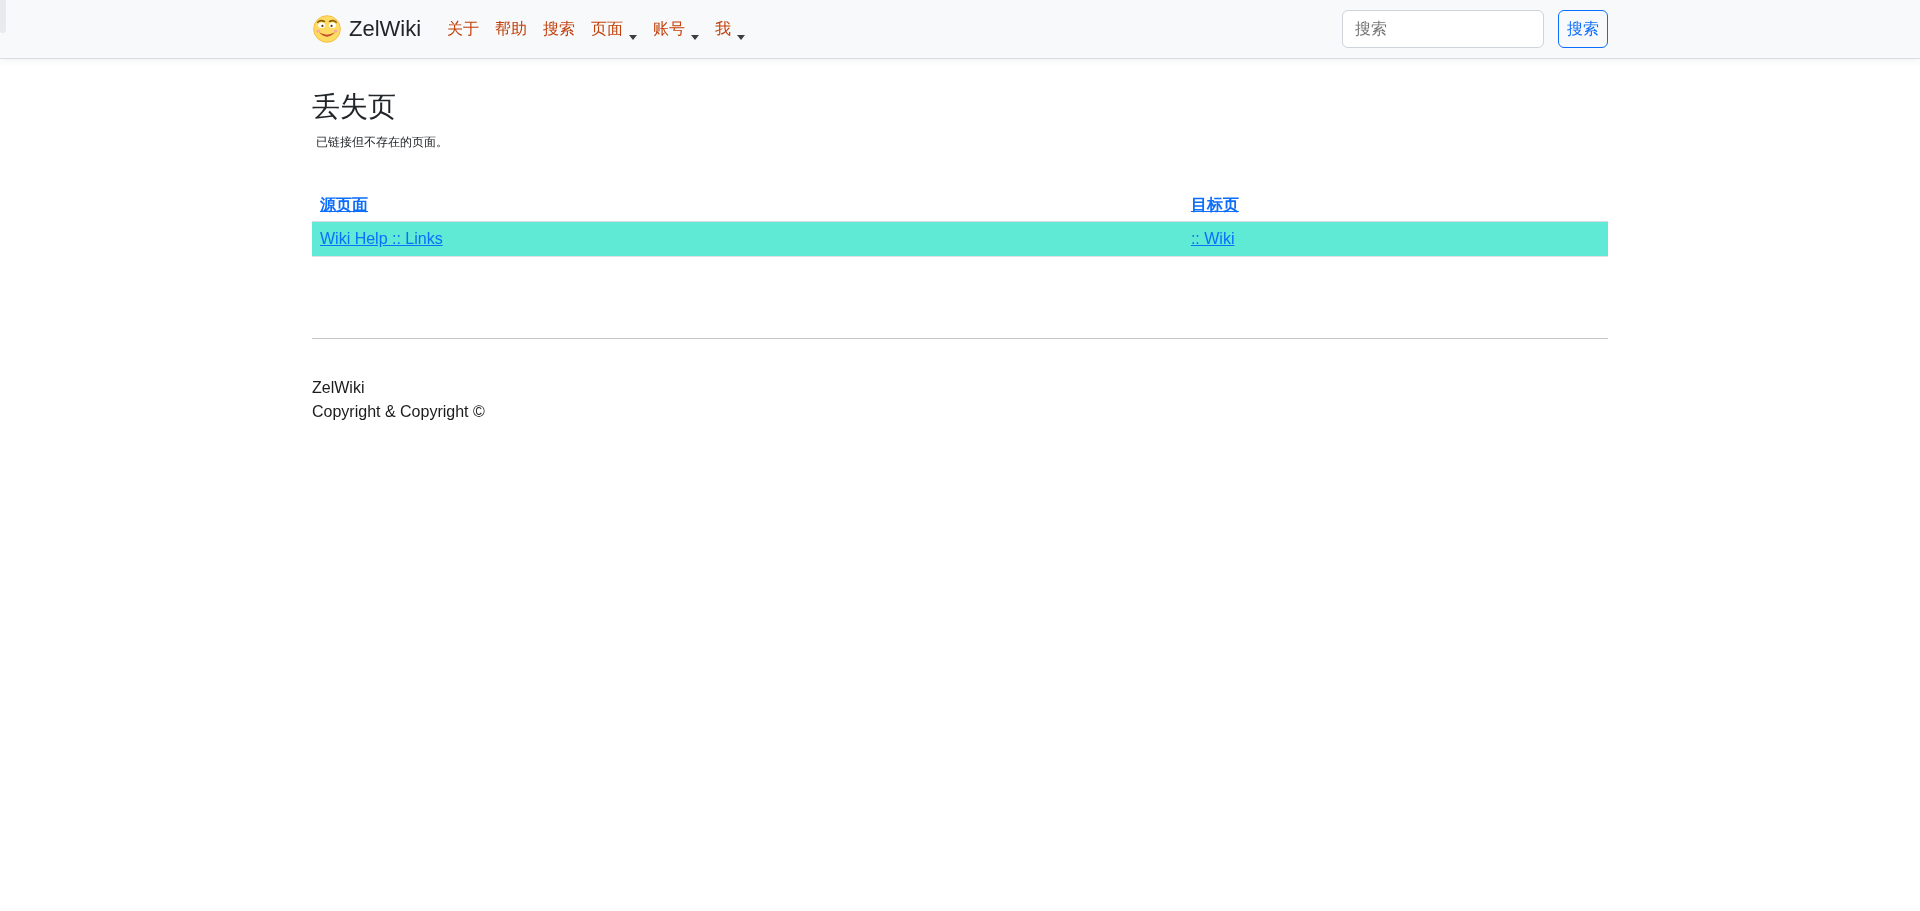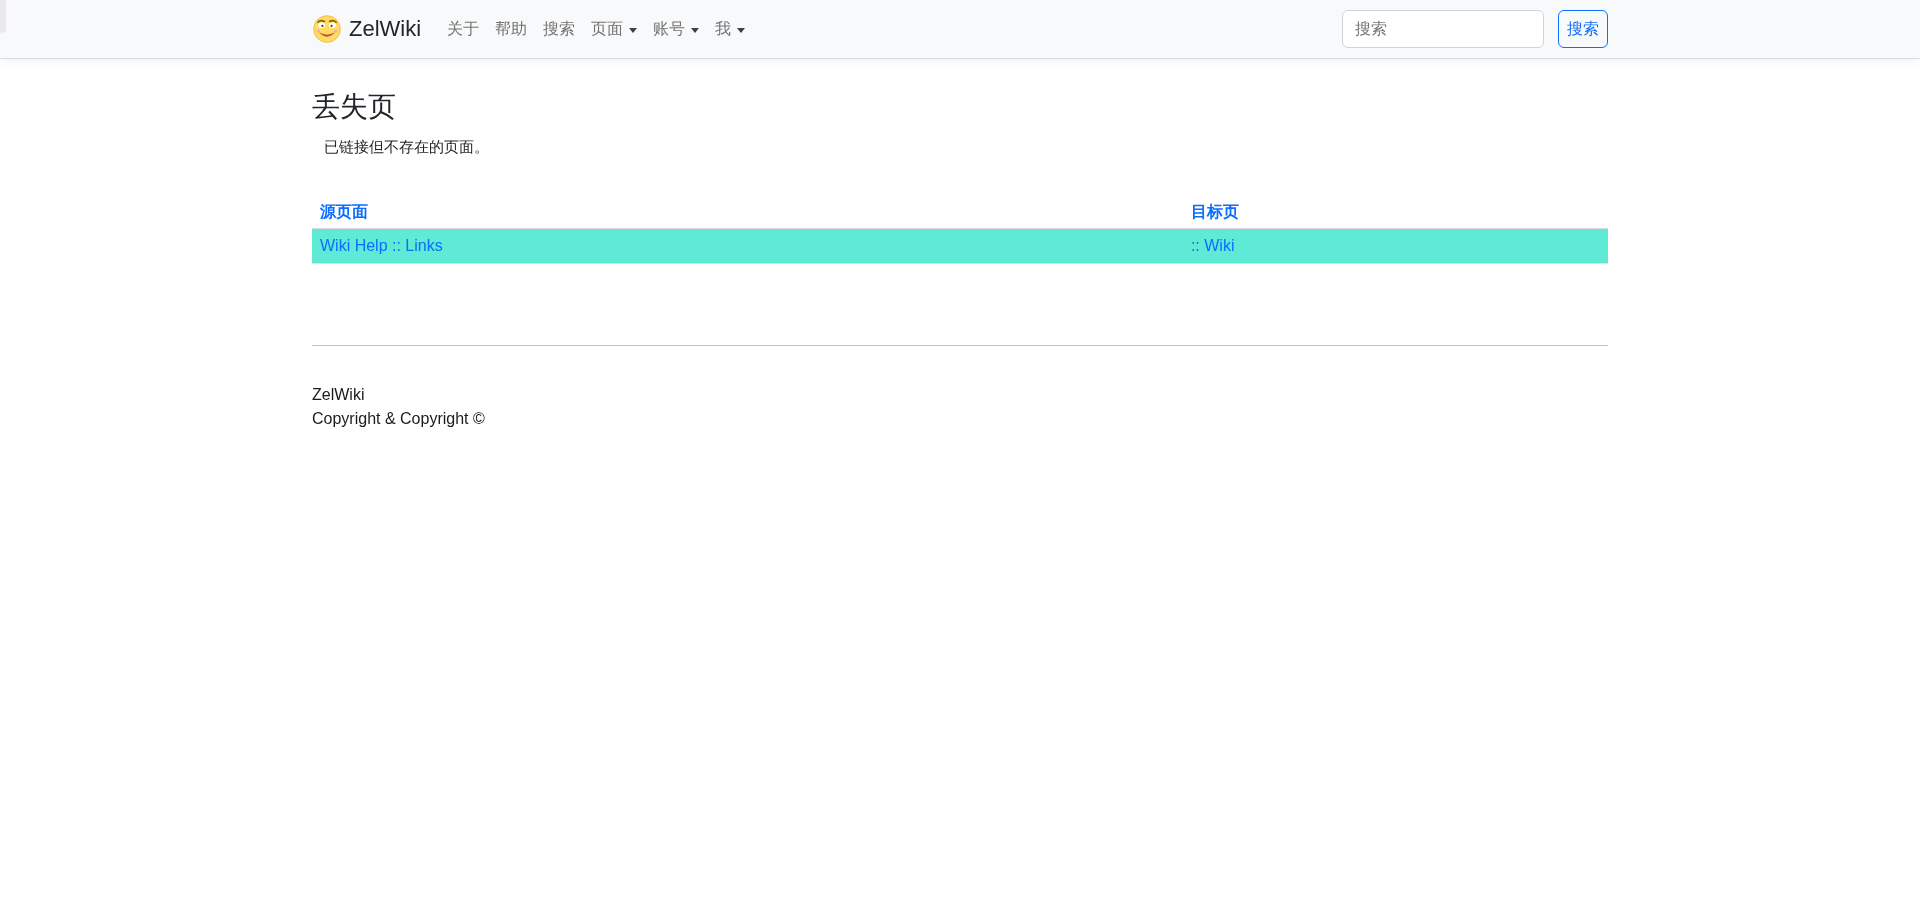--- a/index.html
+++ b/index.html
@@ -5,21 +5,21 @@
   * { box-sizing: border-box; }
   html, body { margin: 0; padding: 0; }
   body {
     width: 1920px; height: 911px;
     background: #ffffff;
     font-family: "Liberation Sans", "DejaVu Sans", sans-serif;
     color: #212529;
     position: relative;
     overflow: hidden;
   }
-  a { }
+  a { text-decoration: underline; }
 
   
   .edge-widget {
     position: absolute; left: 0; top: 0;
     width: 6px; height: 33px;
     background: #e9e9ee;
     border-radius: 0 0 5px 3px;
   }
 
   
@@ -37,22 +37,22 @@
     display: flex; align-items: center;
   }
   .brand {
     display: flex; align-items: center; gap: 7px;
     font-size: 22px; color: #212529; text-decoration: none;
     margin-right: 18px; white-space: nowrap;
   }
   .brand svg { display: block; }
   .nav { display: flex; list-style: none; margin: 0; padding: 0; }
   .nav-link {
-    display: flex; align-items: center; gap: 6px;
-    padding: 8px; font-size: 16px; color: #737373;
+    display: flex; align-items: flex-end; gap: 6px;
+    padding: 8px; font-size: 16px; color: #c2410c;
     text-decoration: none; white-space: nowrap; cursor: pointer;
   }
   .caret {
     width: 0; height: 0; margin-top: 3px;
     border-left: 4px solid transparent;
     border-right: 4px solid transparent;
     border-top: 5px solid #3f3f3f;
   }
   .search-form { margin-left: auto; display: flex; align-items: center; gap: 14px; }
   .search-input {
@@ -70,21 +70,21 @@
     border: 1px solid #0d6efd; border-radius: 6px;
     cursor: pointer; white-space: nowrap;
   }
 
   
   .main { padding-top: 17px; }
   .page-title {
     font-size: 28px; font-weight: 500;
     margin: 14px 0 9px; line-height: 1.2;
   }
-  .page-subtitle { font-size: 15px; margin: 12px; line-height: 1.5; }
+  .page-subtitle { font-size: 12px; margin: 4px; line-height: 1.5; }
 
   .missing-table {
     width: 100%; border-collapse: collapse;
     margin-top: 40px; font-size: 16px;
   }
   .missing-table th {
     text-align: left; padding: 4px 8px 5px;
     border-bottom: 1px solid #d9d9de;
   }
   .missing-table th a { color: #0d6efd; font-weight: bold; }

